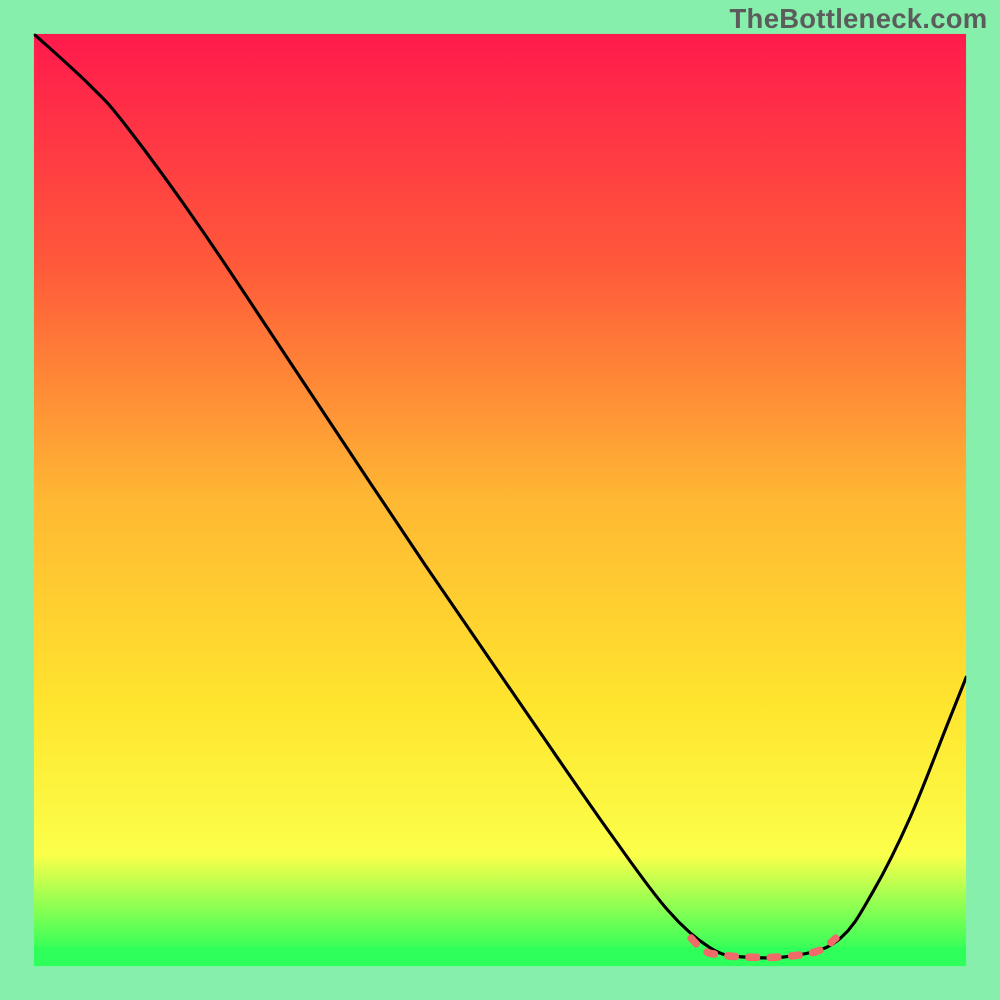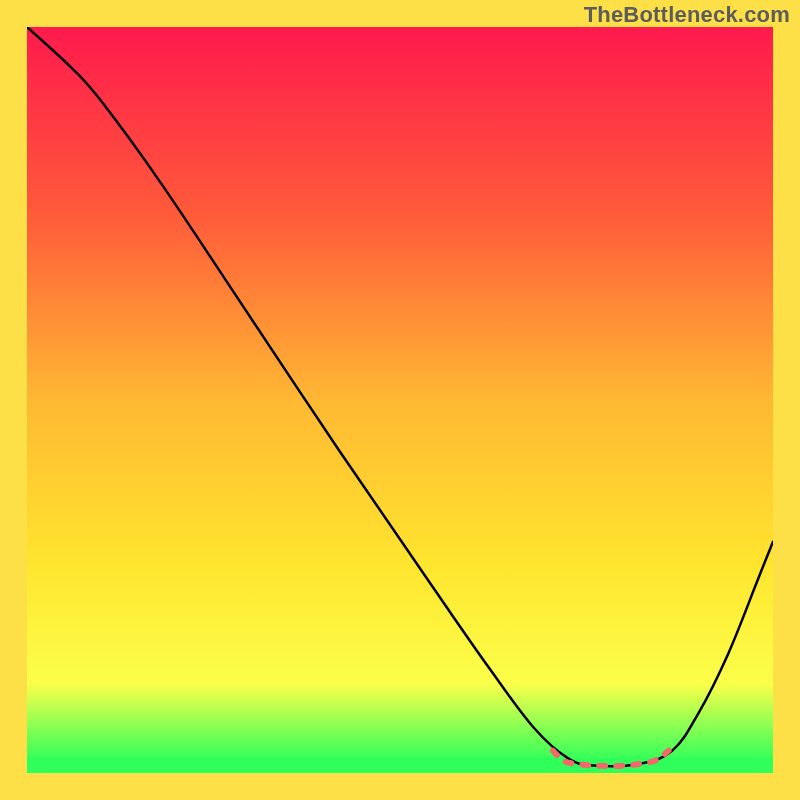--- a/index.html
+++ b/index.html
@@ -8,21 +8,21 @@
     width: 800px;
     height: 800px;
     background: #000;
     font-family: Arial, Helvetica, sans-serif;
     overflow: hidden;
   }
   .frame {
     position: relative;
     width: 800px;
     height: 800px;
-    background: #fde047;
+    background: #86efac;
   }
   .watermark {
     position: absolute;
     top: 2px;
     right: 10px;
     font-size: 22px;
     font-weight: 600;
     color: #5c5c5c;
     letter-spacing: 0.2px;
     z-index: 5;

